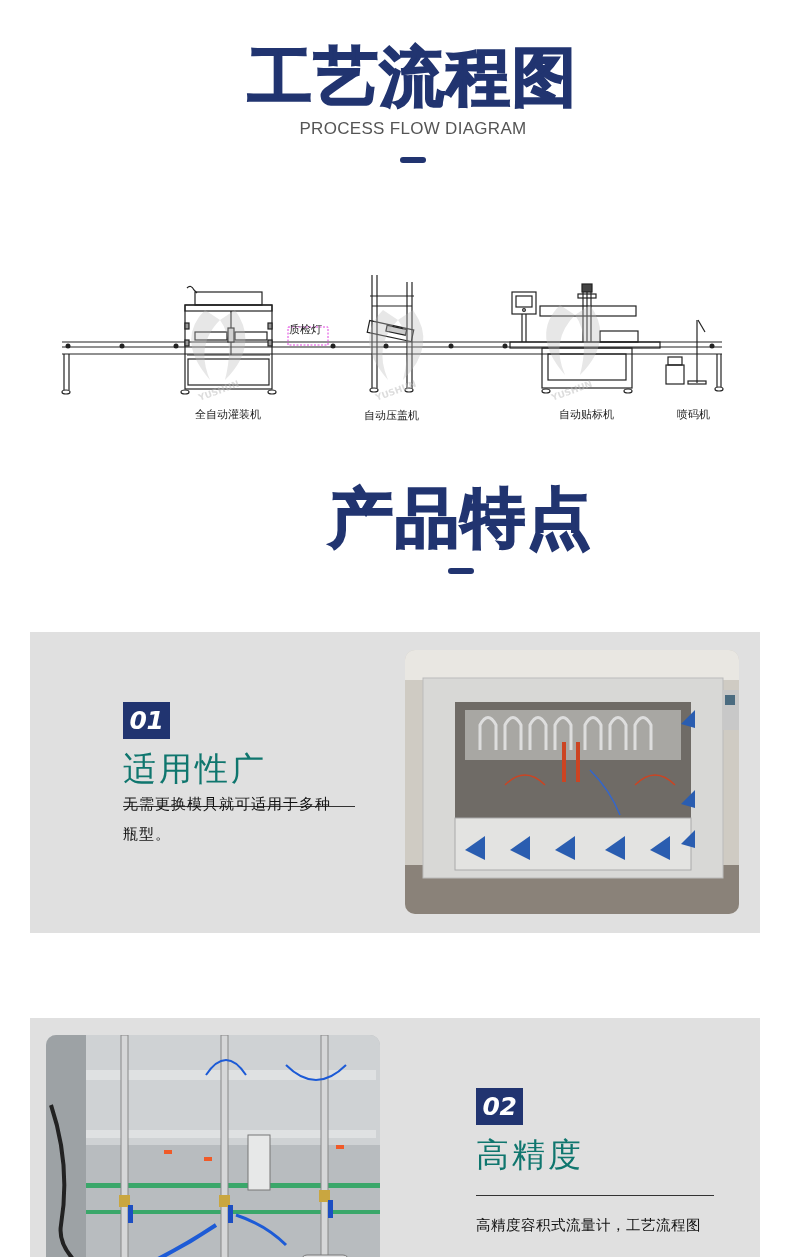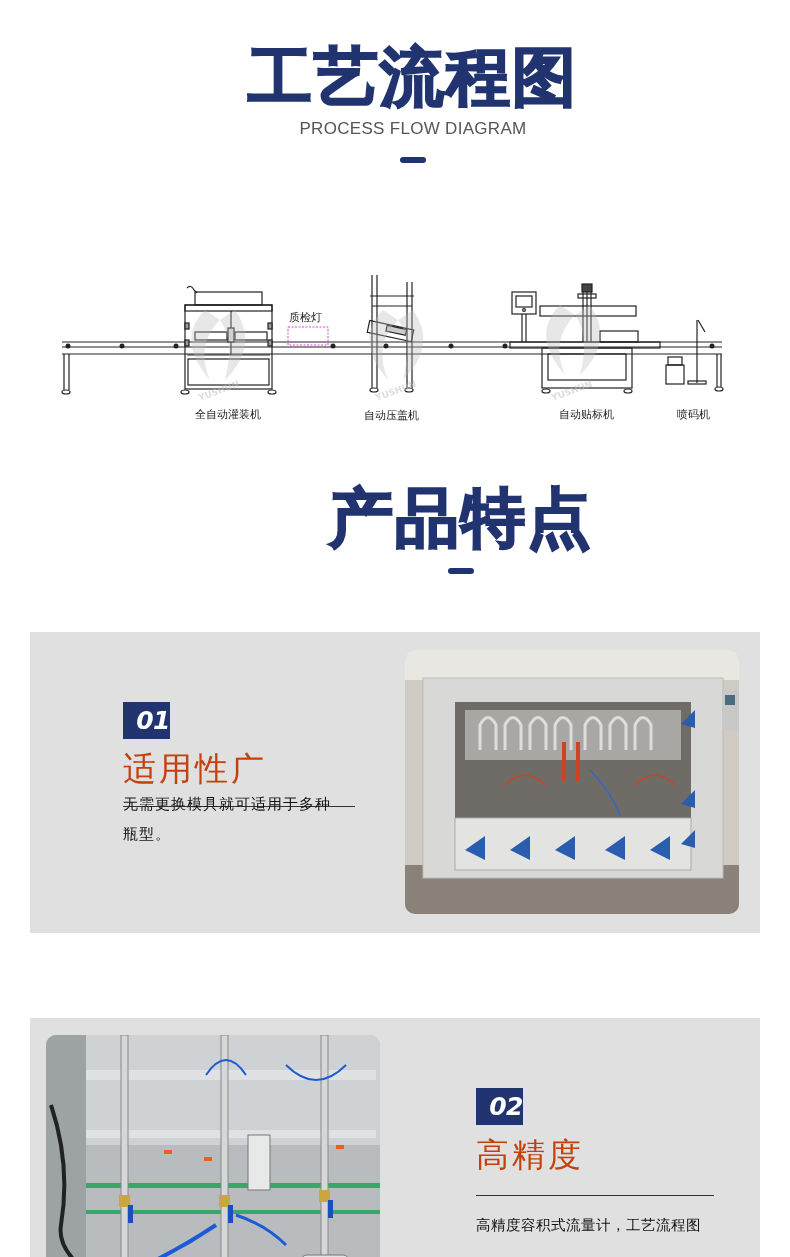--- a/index.html
+++ b/index.html
@@ -40,24 +40,24 @@
   .panel {
     position: absolute; left: 30px; width: 730px; height: 301px;
     background: #e0e0e0;
   }
   .photo {
     position: absolute; width: 334px; height: 264px; border-radius: 10px; overflow: hidden;
   }
   .badge {
     position: absolute; width: 47px; height: 37px; background: #213470;
     color: #fff; font-family: "DejaVu Sans", sans-serif; font-weight: bold; font-style: italic;
-    font-size: 25px; text-align: right; line-height: 37px; letter-spacing: -0.5px;
+    font-size: 25px; text-align: center; line-height: 37px; letter-spacing: -0.5px;
   }
   .feature-title {
-    position: absolute; font-size: 33px; color: #c2410c; font-family: "DejaVu Sans", sans-serif;
+    position: absolute; font-size: 33px; color: #0f766e; font-family: "DejaVu Sans", sans-serif;
     letter-spacing: 3px; line-height: 1;
   }
   .feature-rule { position: absolute; height: 1px; background: #333; }
   .feature-desc {
     position: absolute; font-size: 15px; color: #111; line-height: 30px;
     font-family: "DejaVu Sans", sans-serif; letter-spacing: 1px;
   }
 </style>
 </head>
 <body>
@@ -159,21 +159,21 @@
         <path d="M363 40 q25 35 -10 70 q10 -40 -5 -60z"></path>
       <path d="M510 35 q-30 30 5 70 q-15 -35 10 -60z"></path>
         <path d="M540 35 q25 35 -10 70 q10 -40 -5 -60z"></path>
     </g>
     <g fill="#bbb" opacity="0.5" font-family="DejaVu Sans, sans-serif" font-weight="bold" font-size="9">
       <text x="147" y="125" transform="rotate(-20 165 120)">YUSHUN</text>
       <text x="324" y="125" transform="rotate(-20 342 120)">YUSHUN</text>
       <text x="500" y="125" transform="rotate(-20 518 120)">YUSHUN</text>
     </g>
   </svg>
-  <span class="flow-label" style="left:239px; top:40px;">质检灯</span>
+  <span class="flow-label" style="left:239px; top:52px;">质检灯</span>
   <span class="flow-label" style="left:145px; top:137px;">全自动灌装机</span>
   <span class="flow-label" style="left:314px; top:138px;">自动压盖机</span>
   <span class="flow-label" style="left:509px; top:137px;">自动贴标机</span>
   <span class="flow-label" style="left:627px; top:137px;">喷码机</span>
 </div>
 
 <div class="section-header" style="top:486px;margin-left:48px;">
   <div class="section-title">产品特点</div>
   <div class="section-dash"></div>
 </div>

